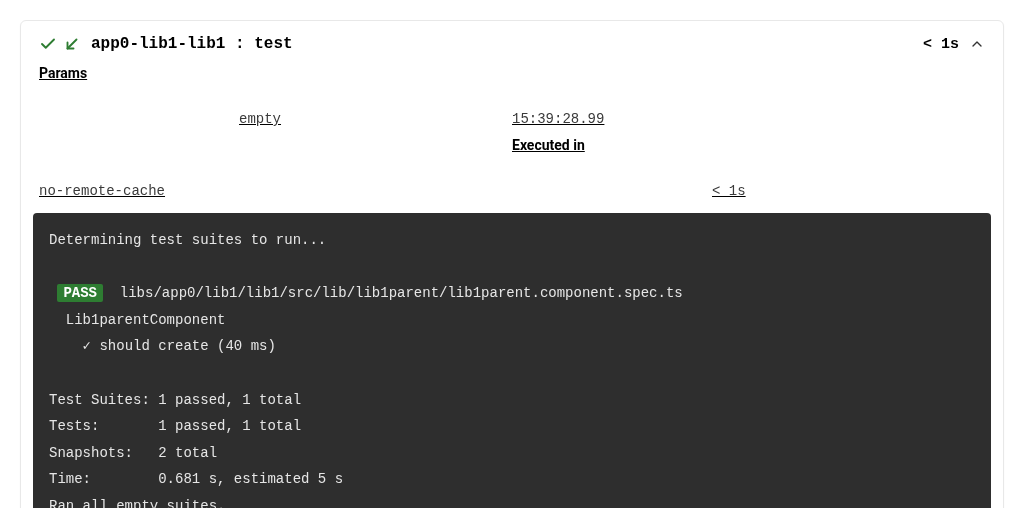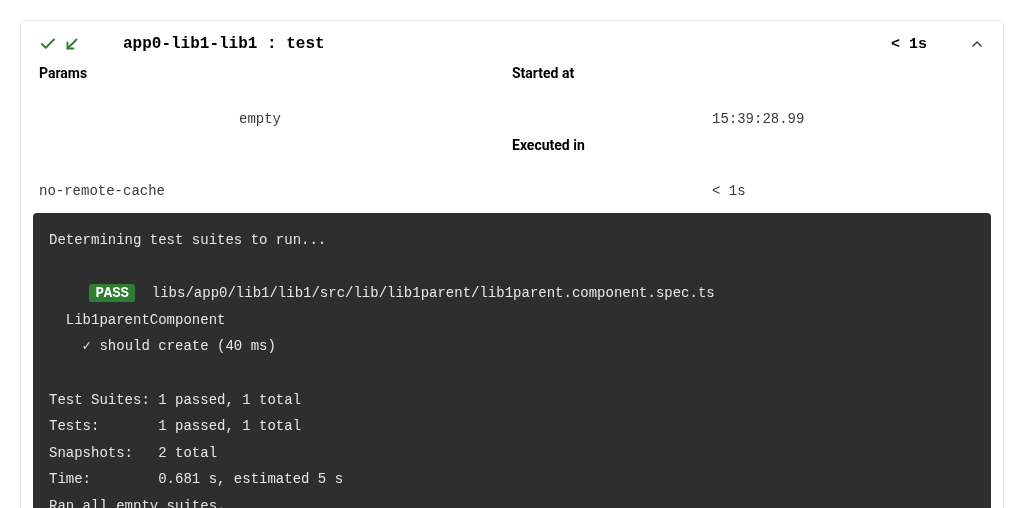--- a/index.html
+++ b/index.html
@@ -13,21 +13,20 @@
     width: 984px;
     border: 1px solid #e8e8e8;
     border-radius: 6px;
     overflow: hidden;
     box-shadow: 0 1px 2px rgba(0,0,0,0.04);
   }
   .header {
     display: flex;
     align-items: center;
     padding: 14px 18px 10px 18px;
-    gap: 32px;
   }
   .header-icons {
     display: flex;
     align-items: center;
     gap: 6px;
     margin-right: 10px;
   }
   .header-title {
     font-family: "SFMono-Regular", Consolas, "Liberation Mono", Menlo, monospace;
     font-weight: 700;
@@ -48,21 +47,21 @@
   .meta {
     display: flex;
     padding: 2px 18px 8px 18px;
   }
   .meta-col {
     flex: 1;
     display: flex;
     flex-direction: column;
     gap: 10px;
   }
-  .meta-row { display: flex; }
+  .meta-row { display: flex; text-decoration: underline; }
   .meta-label {
     width: 200px;
     font-weight: 700;
     font-size: 14px;
     color: #000;
   }
   .meta-value {
     font-family: "SFMono-Regular", Consolas, "Liberation Mono", Menlo, monospace;
     font-size: 14px;
     color: #3a3a3a;
@@ -78,21 +77,20 @@
     line-height: 1.9;
     color: #e6e6e6;
     white-space: pre;
   }
   .pass-badge {
     background: #2e7d32;
     color: #fff;
     padding: 1px 6px;
     border-radius: 2px;
     font-weight: 700;
-    margin-left: 32px;
   }
   svg { display: block; }
 </style>
 </head>
 <body>
 
 <div class="card">
 
   <div class="header">
     <div class="header-icons">
@@ -123,21 +121,20 @@
       <div class="meta-row">
         <div class="meta-label">Params</div>
         <div class="meta-value">empty</div>
       </div>
       <div class="meta-row">
         <div class="meta-value">no-remote-cache</div>
       </div>
     </div>
     <div class="meta-col">
       <div class="meta-row">
-        <div class="meta-label">Started at</div>
         <div class="meta-value">15:39:28.99</div>
       </div>
       <div class="meta-row">
         <div class="meta-label">Executed in</div>
         <div class="meta-value">&lt; 1s</div>
       </div>
     </div>
   </div>
 
   <div class="terminal"><span>Determining test suites to run...</span>

